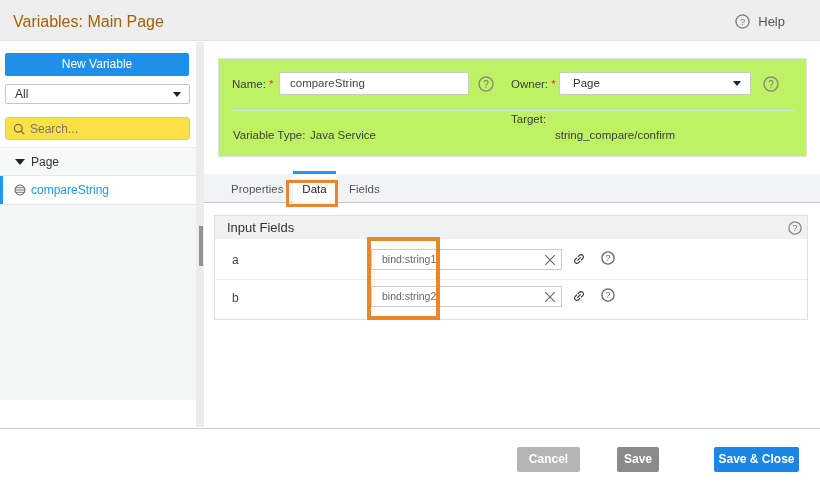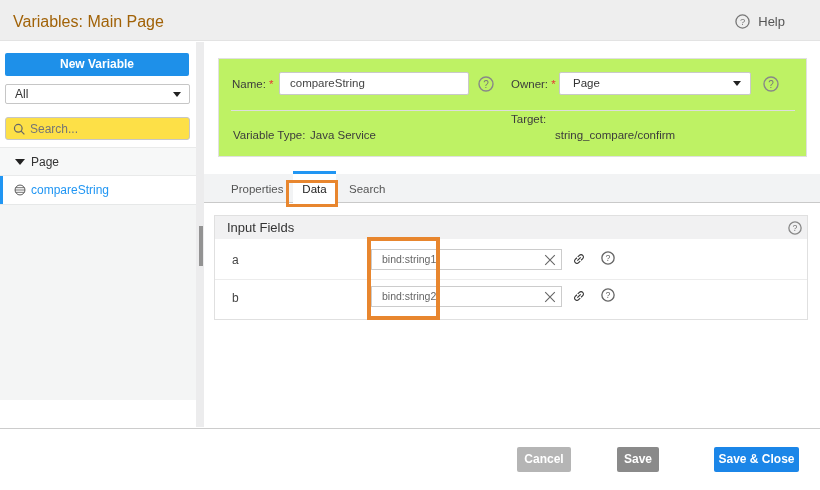--- a/index.html
+++ b/index.html
@@ -3,21 +3,21 @@
 <meta charset="utf-8">
 <style>
 * { margin:0; padding:0; box-sizing:border-box; }
 html,body { width:820px; height:490px; background:#fff; font-family:"Liberation Sans", sans-serif; overflow:hidden; }
 
 #header { position:absolute; left:0; top:0; width:820px; height:41px; background:#eeeeee; border-bottom:1px solid #e3e3e3; }
 #title { position:absolute; left:13px; top:13px; font-size:16px; color:#a16207; }
 #helpwrap { position:absolute; right:35px; top:14px; color:#555; font-size:13px; }
 
 #sidebar { position:absolute; left:0; top:42px; width:196px; height:385px; background:#fff; }
-#newvar { position:absolute; left:5px; top:11px; width:184px; height:23px; background:#1e90e9; border-radius:2px; color:#fff; font-size:12px; font-weight:bold; text-align:center; line-height:23px; }
+#newvar { position:absolute; left:5px; top:11px; width:184px; height:23px; background:#1e90e9; border-radius:2px; color:#fff; font-size:12px; font-weight:normal; text-align:center; line-height:23px; }
 #allsel { position:absolute; left:5px; top:42px; width:185px; height:20px; background:#fff; border:1px solid #c6c6c6; border-radius:2px; font-size:12px; color:#333; line-height:18px; padding-left:9px; }
 #allsel .caret { position:absolute; right:8px; top:7px; width:0; height:0; border-left:4px solid transparent; border-right:4px solid transparent; border-top:5px solid #222; }
 #searchbox { position:absolute; left:5px; top:75px; width:185px; height:23px; background:#fde047; border:1px solid #c6c6c6; border-radius:3px; }
 #searchbox span { position:absolute; left:24px; top:4px; font-size:12px; color:#757575; }
 #tree { position:absolute; left:0; top:105px; width:196px; }
 .trow { position:relative; width:196px; border-top:1px solid #e9eaea; font-size:12px; color:#3c3c3c; }
 .trow .lbl { position:absolute; left:31px; top:50%; transform:translateY(-50%); }
 #row-page { height:28px; background:#f7f8f8; }
 #row-cs { height:29px; background:#fff; }
 #row-cs .bluebar { position:absolute; left:0; top:0; width:3px; height:100%; background:#2196f3; }
@@ -67,21 +67,21 @@
 .xicon { position:absolute; right:5px; top:4px; }
 .linkicon { position:absolute; left:357px; }
 #prow-a .linkicon { top:13px; }
 #prow-b .linkicon { top:9px; }
 .qrow { position:absolute; left:386px; }
 #prow-a .qrow { top:12px; }
 #prow-b .qrow { top:8px; }
 
 #footline { position:absolute; left:0; top:428px; width:820px; height:0; border-top:1px solid #ccc; }
 .btn { position:absolute; top:447px; height:25px; border-radius:2px; color:#fff; font-size:12px; font-weight:bold; text-align:center; line-height:25px; }
-#btn-cancel { left:517px; width:54px; background:#b5b5b5; }
+#btn-cancel { left:517px; width:63px; background:#b5b5b5; }
 #btn-save { left:617px; width:42px; background:#8a8a8a; }
 #btn-sc { left:714px; width:85px; background:#1b86e8; }
 
 .ann { position:absolute; border:4px solid #e8862e; background:transparent; }
 #ann-tab { left:286px; top:180px; width:52px; height:27px; border-width:3px; }
 #ann-input { left:367px; top:237px; width:73px; height:83px; }
 </style>
 </head>
 <body>
 <div id="header">
@@ -140,21 +140,21 @@
     <div id="card-div"></div>
     <div id="vt-lbl" class="flabel">Variable Type:</div>
     <div id="vt-val" class="flabel">Java Service</div>
     <div id="tg-lbl" class="flabel">Target:</div>
     <div id="tg-val" class="flabel">string_compare/confirm</div>
   </div>
 
   <div id="tabstrip"></div>
   <div class="tabtxt" id="tab-prop">Properties</div>
   <div id="tab-data">Data</div>
-  <div class="tabtxt" id="tab-events">Search</div>
+  <div class="tabtxt" id="tab-events">Fields</div>
 
   <div id="panel">
     <div id="panel-hdr">Input Fields</div>
     <svg id="q-panel" width="14" height="14" viewBox="0 0 16 16">
         <circle cx="8" cy="8" r="7" fill="none" stroke="#888" stroke-width="1.5"></circle>
         <text x="8" y="11.5" font-size="10" fill="#777" text-anchor="middle" font-family="Liberation Sans">?</text>
       </svg>
     <div class="prow" id="prow-a">
       <span class="plbl">a</span>
       <div class="pinput">bind:string1

